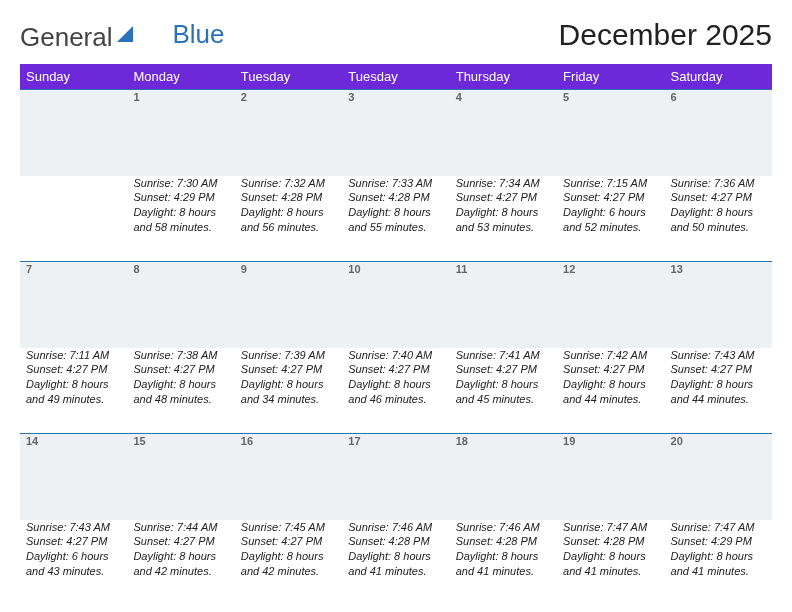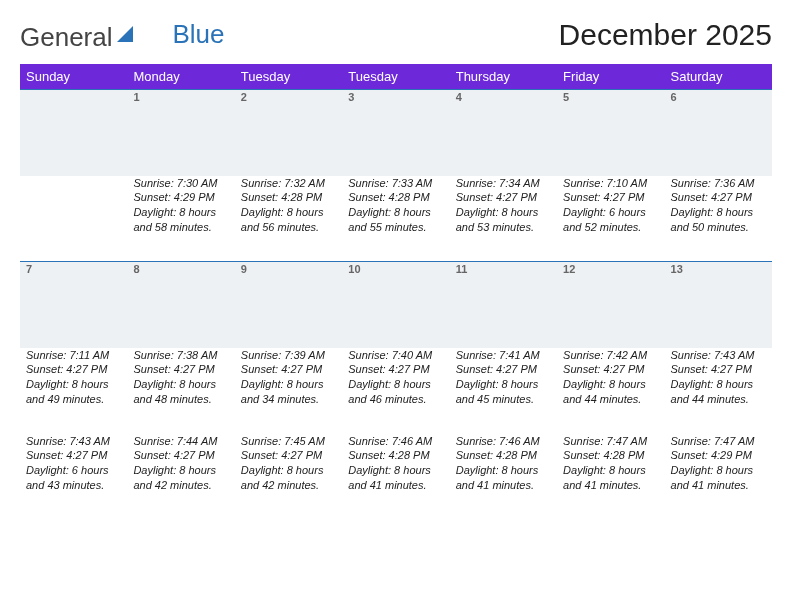--- a/index.html
+++ b/index.html
@@ -130,21 +130,21 @@
           <div class="cell-text">Sunrise: 7:33 AM</div>
           <div class="cell-text">Sunset: 4:28 PM</div>
           <div class="cell-text">Daylight: 8 hours and 55 minutes.</div>
         </td>
         <td>
           <div class="cell-text">Sunrise: 7:34 AM</div>
           <div class="cell-text">Sunset: 4:27 PM</div>
           <div class="cell-text">Daylight: 8 hours and 53 minutes.</div>
         </td>
         <td>
-          <div class="cell-text">Sunrise: 7:10 AM</div>
+          <div class="cell-text">Sunrise: 7:15 AM</div>
           <div class="cell-text">Sunset: 4:27 PM</div>
           <div class="cell-text">Daylight: 6 hours and 52 minutes.</div>
         </td>
         <td>
           <div class="cell-text">Sunrise: 7:36 AM</div>
           <div class="cell-text">Sunset: 4:27 PM</div>
           <div class="cell-text">Daylight: 8 hours and 50 minutes.</div>
         </td>
       </tr>
       <tr class="daynum-row">
@@ -186,20 +186,29 @@
           <div class="cell-text">Sunrise: 7:42 AM</div>
           <div class="cell-text">Sunset: 4:27 PM</div>
           <div class="cell-text">Daylight: 8 hours and 44 minutes.</div>
         </td>
         <td>
           <div class="cell-text">Sunrise: 7:43 AM</div>
           <div class="cell-text">Sunset: 4:27 PM</div>
           <div class="cell-text">Daylight: 8 hours and 44 minutes.</div>
         </td>
       </tr>
+      <tr class="daynum-row">
+        <td>14</td>
+        <td>15</td>
+        <td>16</td>
+        <td>17</td>
+        <td>18</td>
+        <td>19</td>
+        <td>20</td>
+      </tr>
       <tr>
         <td>
           <div class="cell-text">Sunrise: 7:43 AM</div>
           <div class="cell-text">Sunset: 4:27 PM</div>
           <div class="cell-text">Daylight: 6 hours and 43 minutes.</div>
         </td>
         <td>
           <div class="cell-text">Sunrise: 7:44 AM</div>
           <div class="cell-text">Sunset: 4:27 PM</div>
           <div class="cell-text">Daylight: 8 hours and 42 minutes.</div>

